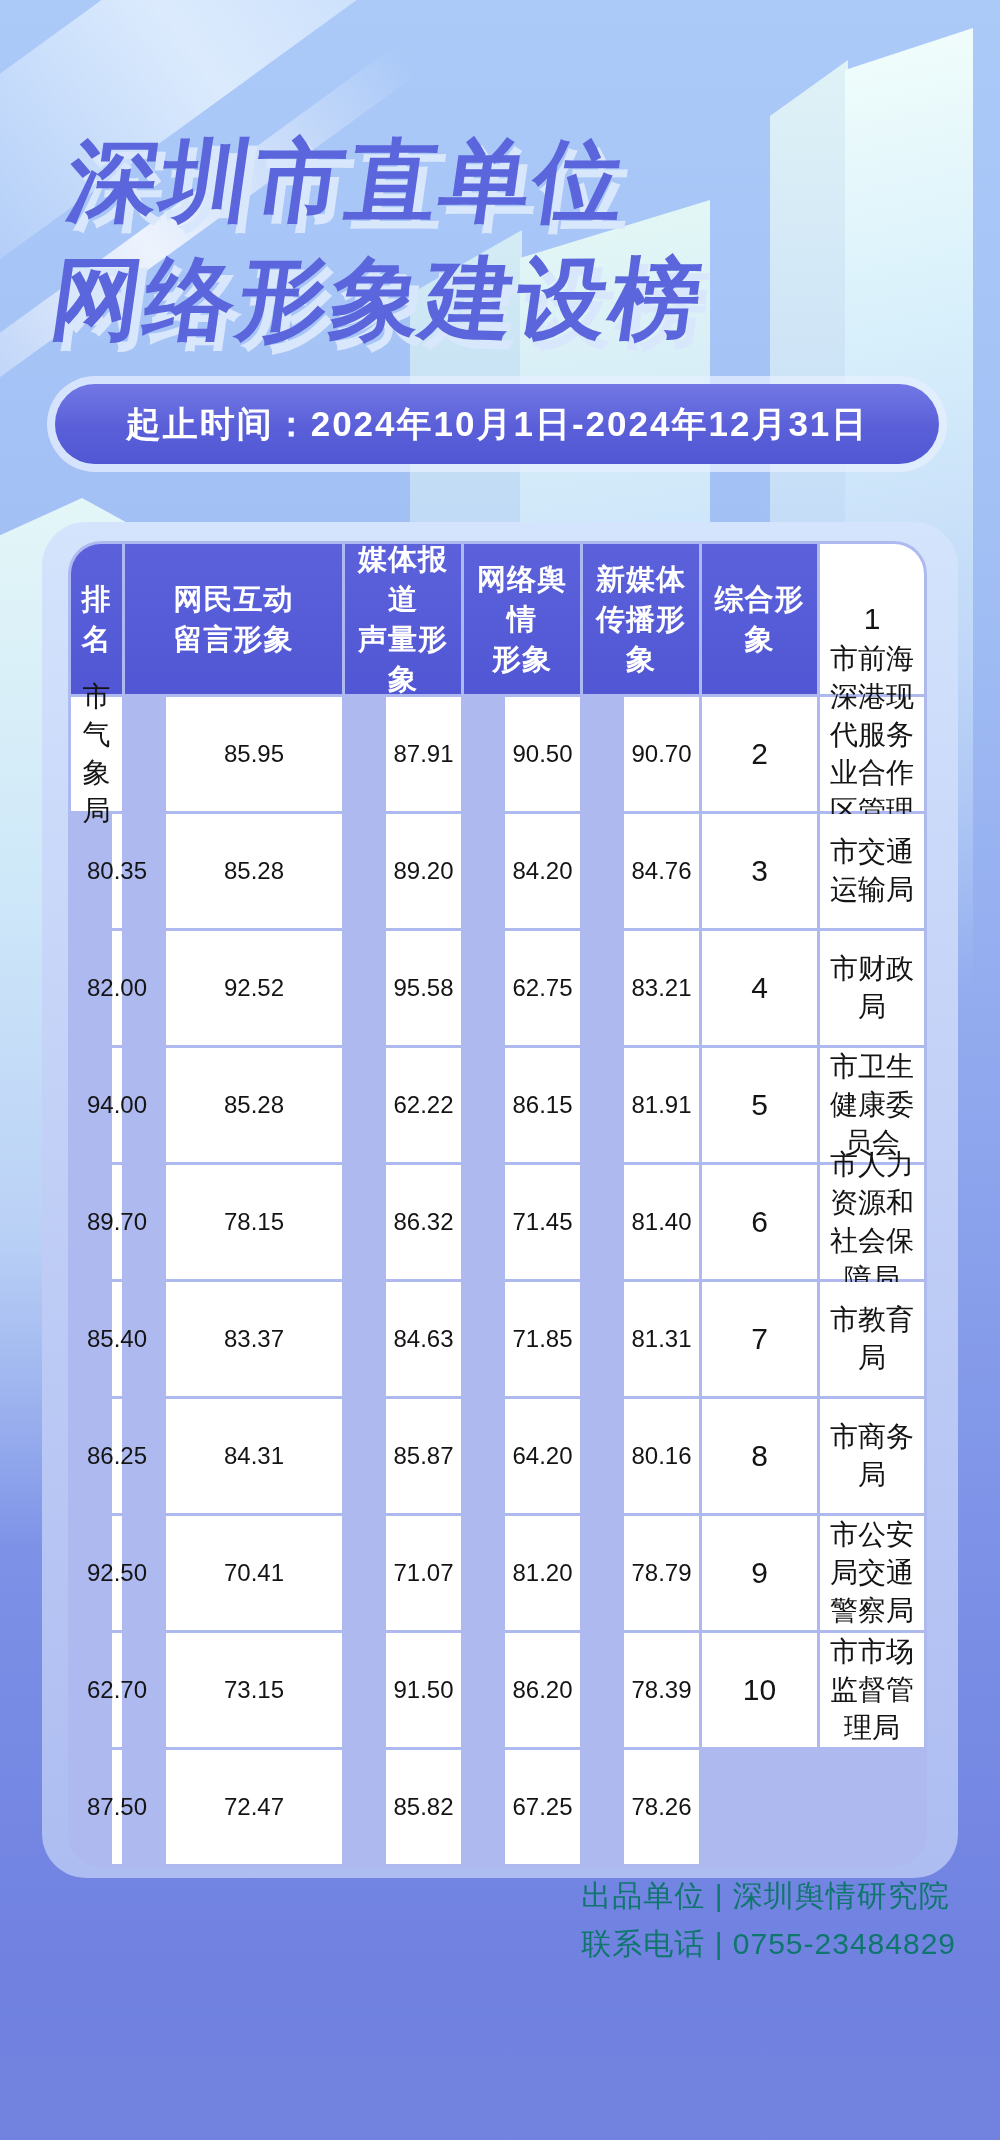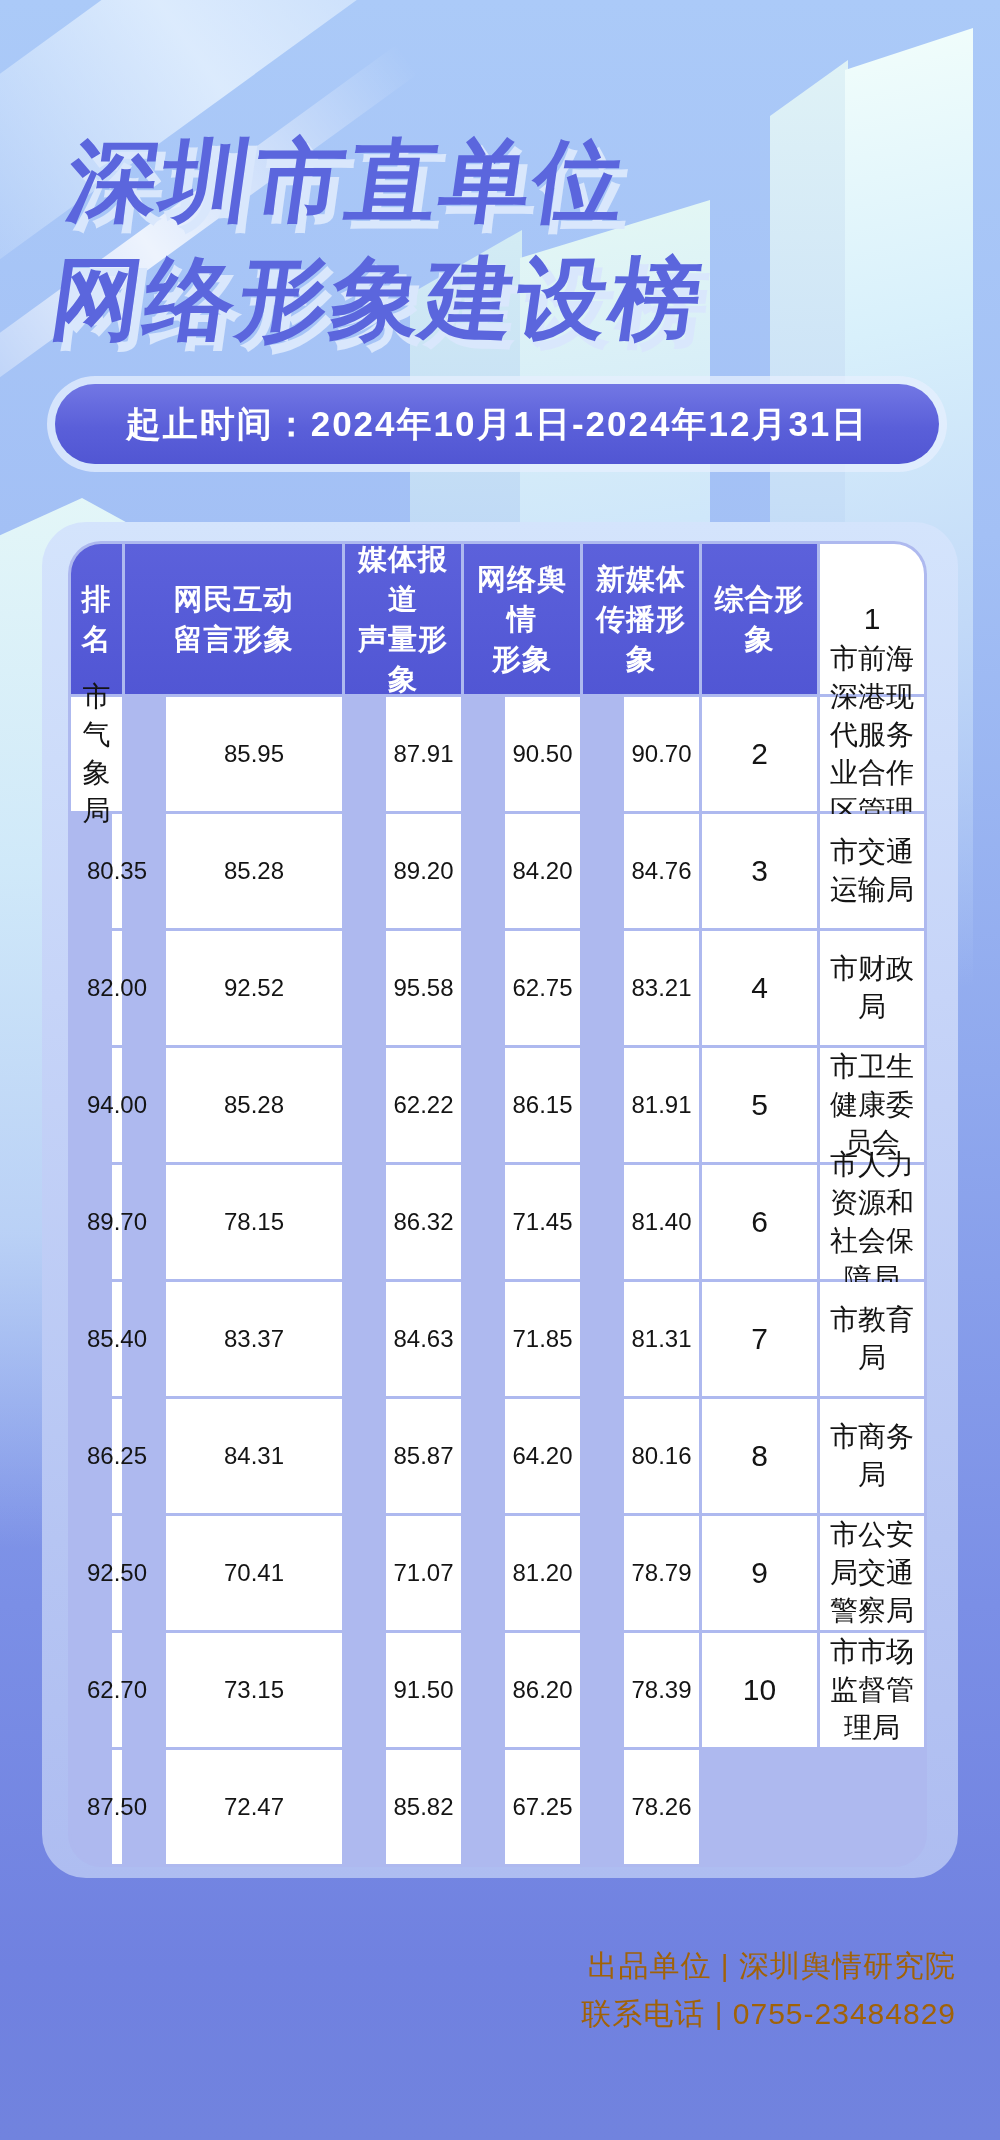--- a/index.html
+++ b/index.html
@@ -98,22 +98,22 @@
   .cell {
     background:#ffffff; color:#141414;
     display:flex; align-items:center; justify-content:center; text-align:center;
     white-space:pre-line;
   }
   .cell.rank { font-size:30px; }
   .cell.name { font-size:28px; line-height:38px; }
   .cell.num  { font-size:24px;margin-left:41px; }
   
   .footer {
-    position:absolute; right:44px; top:1942px;
-    text-align:right; color:#a16207; font-size:30px; line-height:48px; letter-spacing:1px;
+    position:absolute; right:44px; top:1872px;
+    text-align:left; color:#0f766e; font-size:30px; line-height:48px; letter-spacing:1px;
   }
 </style>
 </head>
 <body>
 
 <div class="streak streak-tl-1"></div>
 <div class="streak streak-tl-2"></div>
 <div class="streak streak-tl-3"></div>
 <div class="building bld-mid-side"></div>
 <div class="building bld-mid-front"></div>

